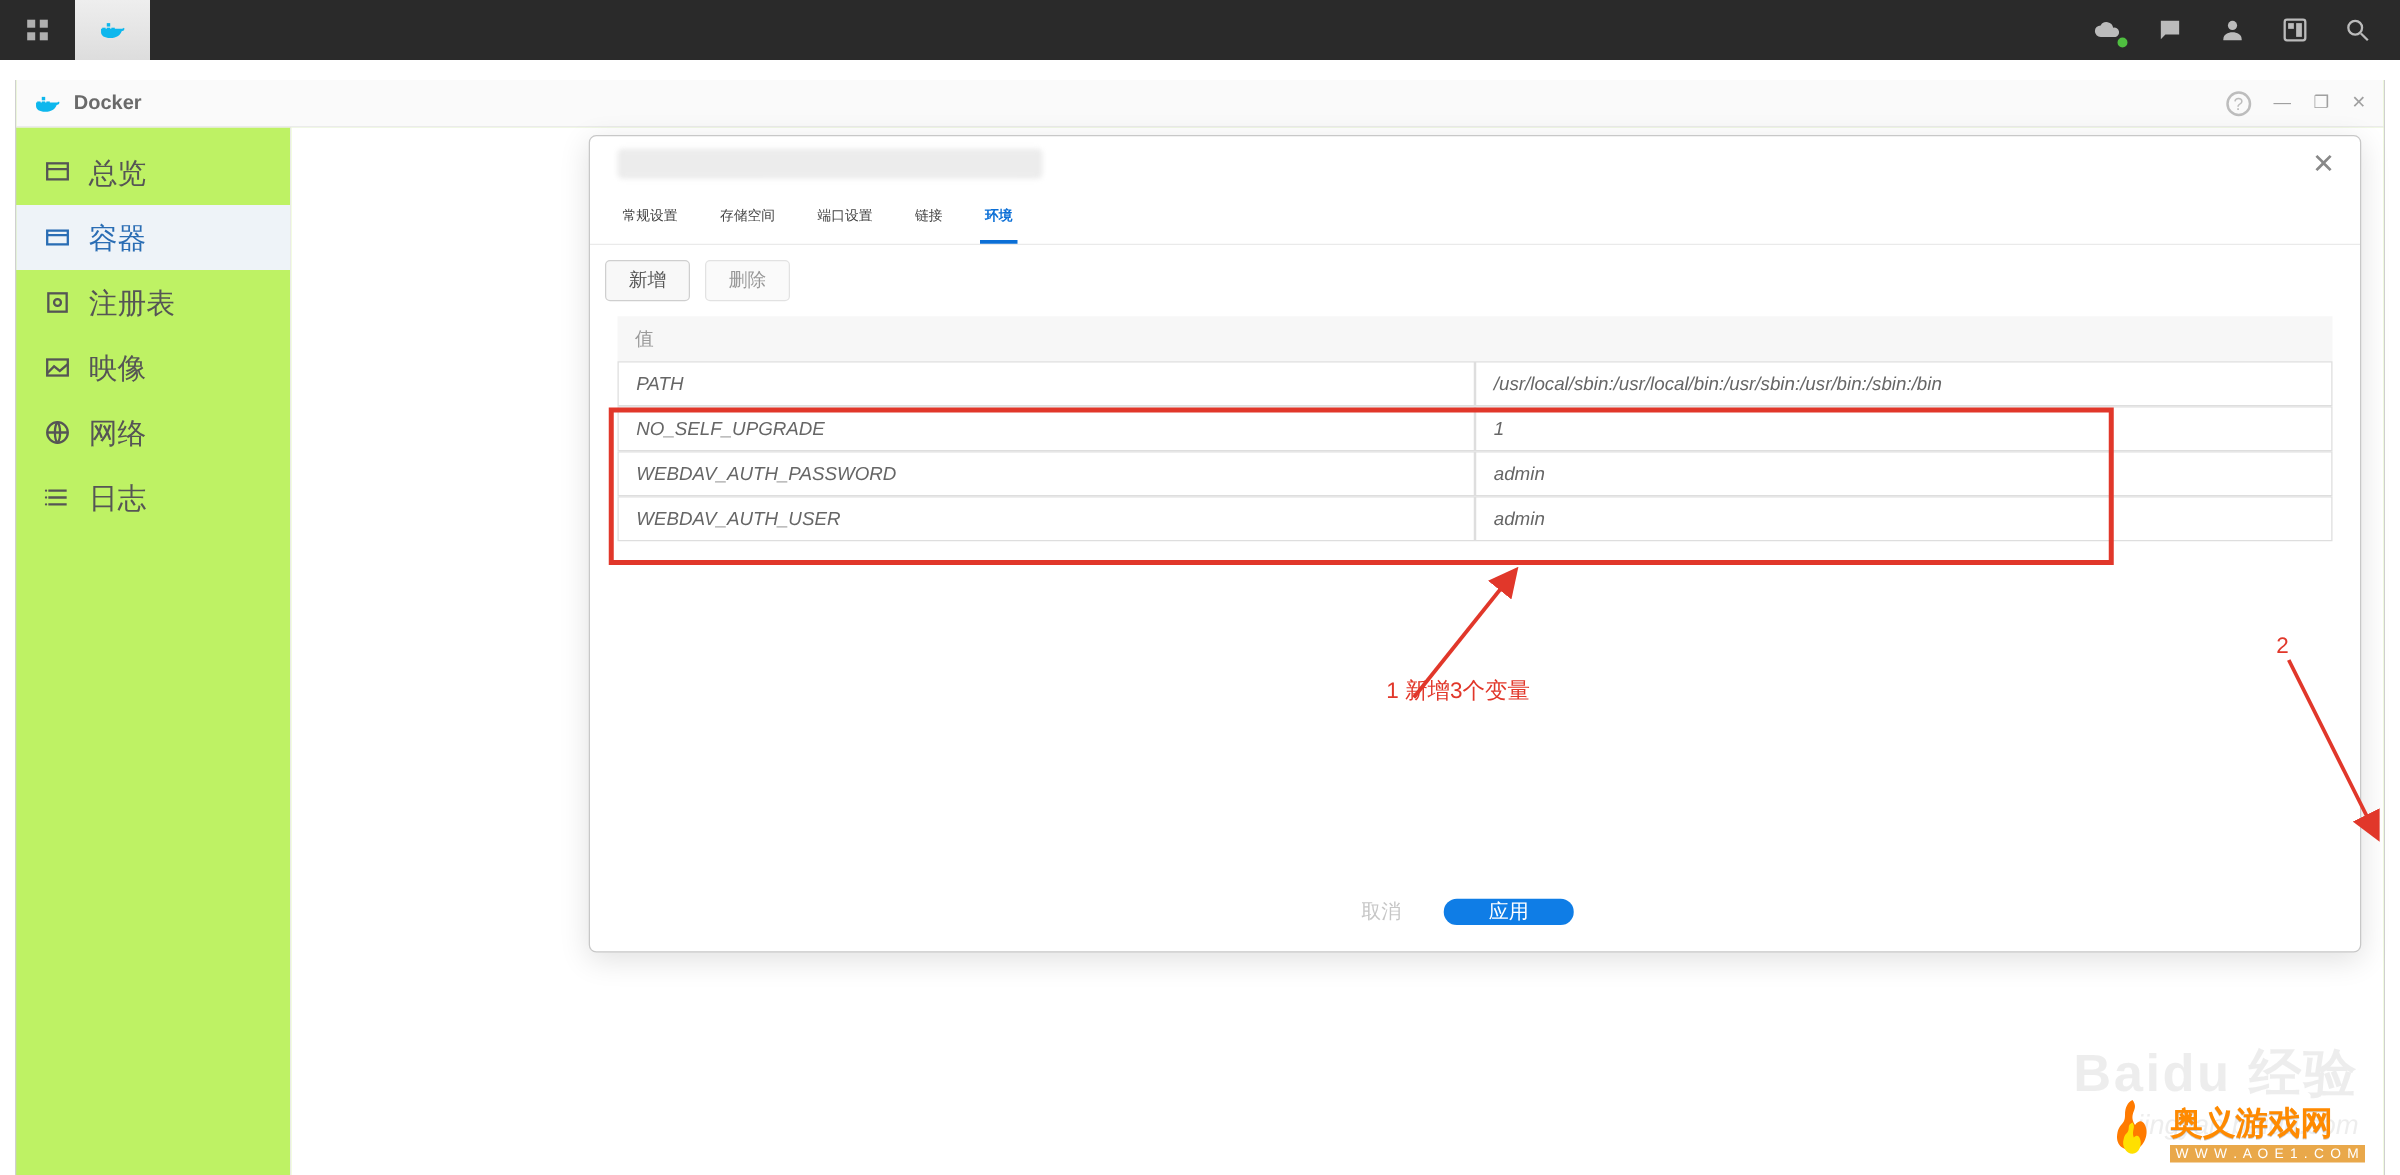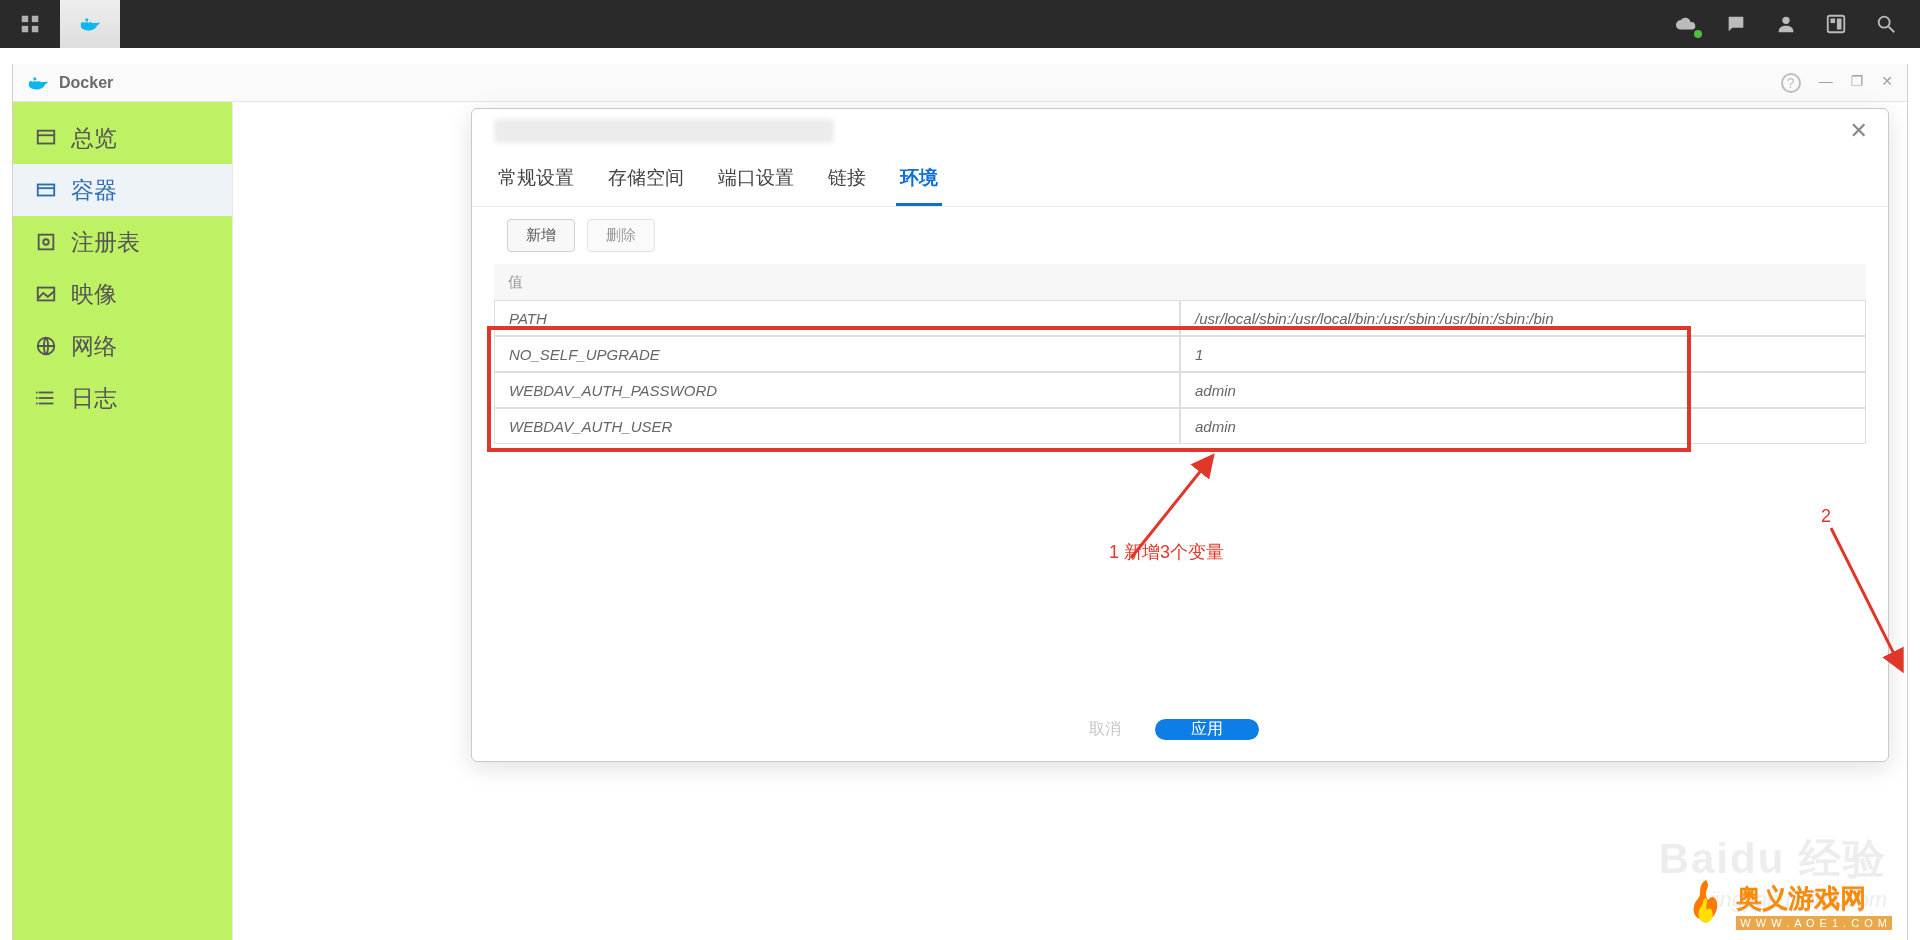--- a/index.html
+++ b/index.html
@@ -32,24 +32,24 @@
 
 .content-area { flex: 1; position: relative; background: #fff; }
 
 
 .modal-backdrop { position: absolute; left: 238px; top: 6px; right: 18px; height: 654px; }
 .modal { width: 100%; height: 100%; background: #fff; border: 1px solid #c8c8c8; border-radius: 6px; box-shadow: 0 6px 24px rgba(0,0,0,0.12); display: flex; flex-direction: column; }
 .modal-header { height: 44px; display: flex; align-items: center; padding: 0 16px 0 22px; }
 .modal-title-redacted { width: 340px; height: 24px; background: #ececec; filter: blur(2px); border-radius: 4px; }
 .modal-header .close { margin-left: auto; color: #888; font-size: 22px; cursor: pointer; padding: 4px; }
 .modal-tabs { display: flex; gap: 26px; padding-left: 22px; margin-top: 2px; border-bottom: 1px solid #eaeaea; }
-.modal-tab { padding: 10px 4px 12px; font-size: 19px; color: #444; cursor: pointer; border-bottom: 3px solid transparent; }
+.modal-tab { padding: 10px 4px 12px; font-size: 11px; color: #444; cursor: pointer; border-bottom: 3px solid transparent; }
 .modal-tab.active { color: #0b6fd6; border-bottom-color: #0b6fd6; font-weight: 600; }
 
-.modal-toolbar { padding: 12px 22px 12px 12px; display: flex; gap: 12px; margin-left: 23px; }
+.modal-toolbar { padding: 12px 22px 12px 12px; display: flex; gap: 12px; }
 .tool-btn { padding: 6px 18px; font-size: 15px; border: 1px solid #cfcfcf; background: #f8f8f8; border-radius: 4px; color: #555; cursor: pointer; }
 .tool-btn.disabled { opacity: .6; cursor: default; }
 
 .env-table { padding: 0 22px; }
 .env-head { display: flex; height: 36px; }
 .env-head > div { flex: 1; display: flex; align-items: center; padding-left: 14px; color: #9a9a9a; font-size: 15px; background: #f7f7f7; }
 .env-rows { }
 .env-row { display: flex; height: 36px; font-style: italic; }
 .env-cell { flex: 1; border: 1px solid #dedede; display: flex; align-items: center; padding: 0 14px; color: #666; font-size: 15px; background: #fff; }
 .env-cell.partial { position: relative; }

